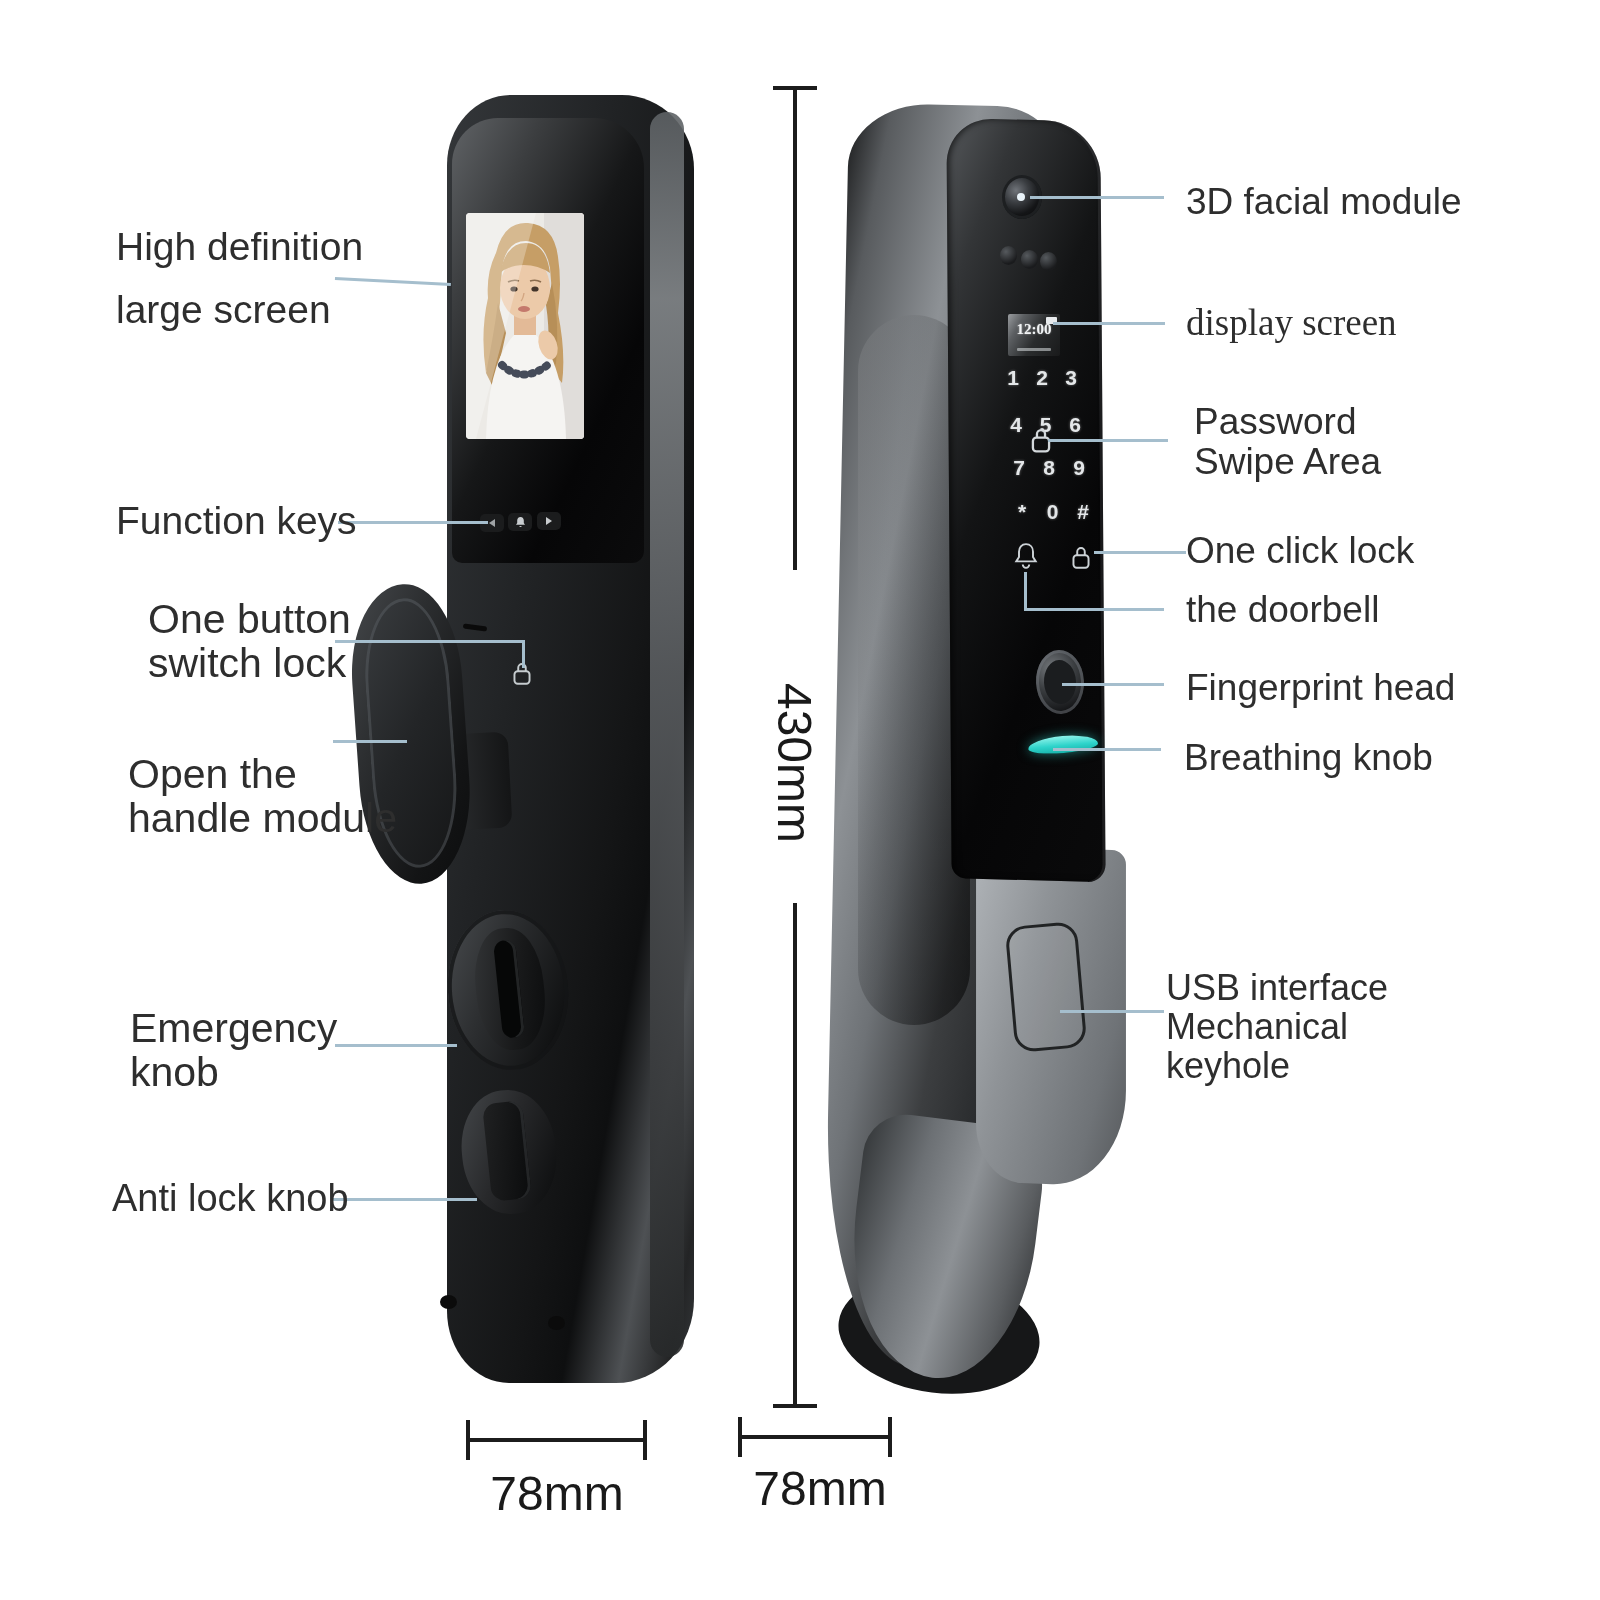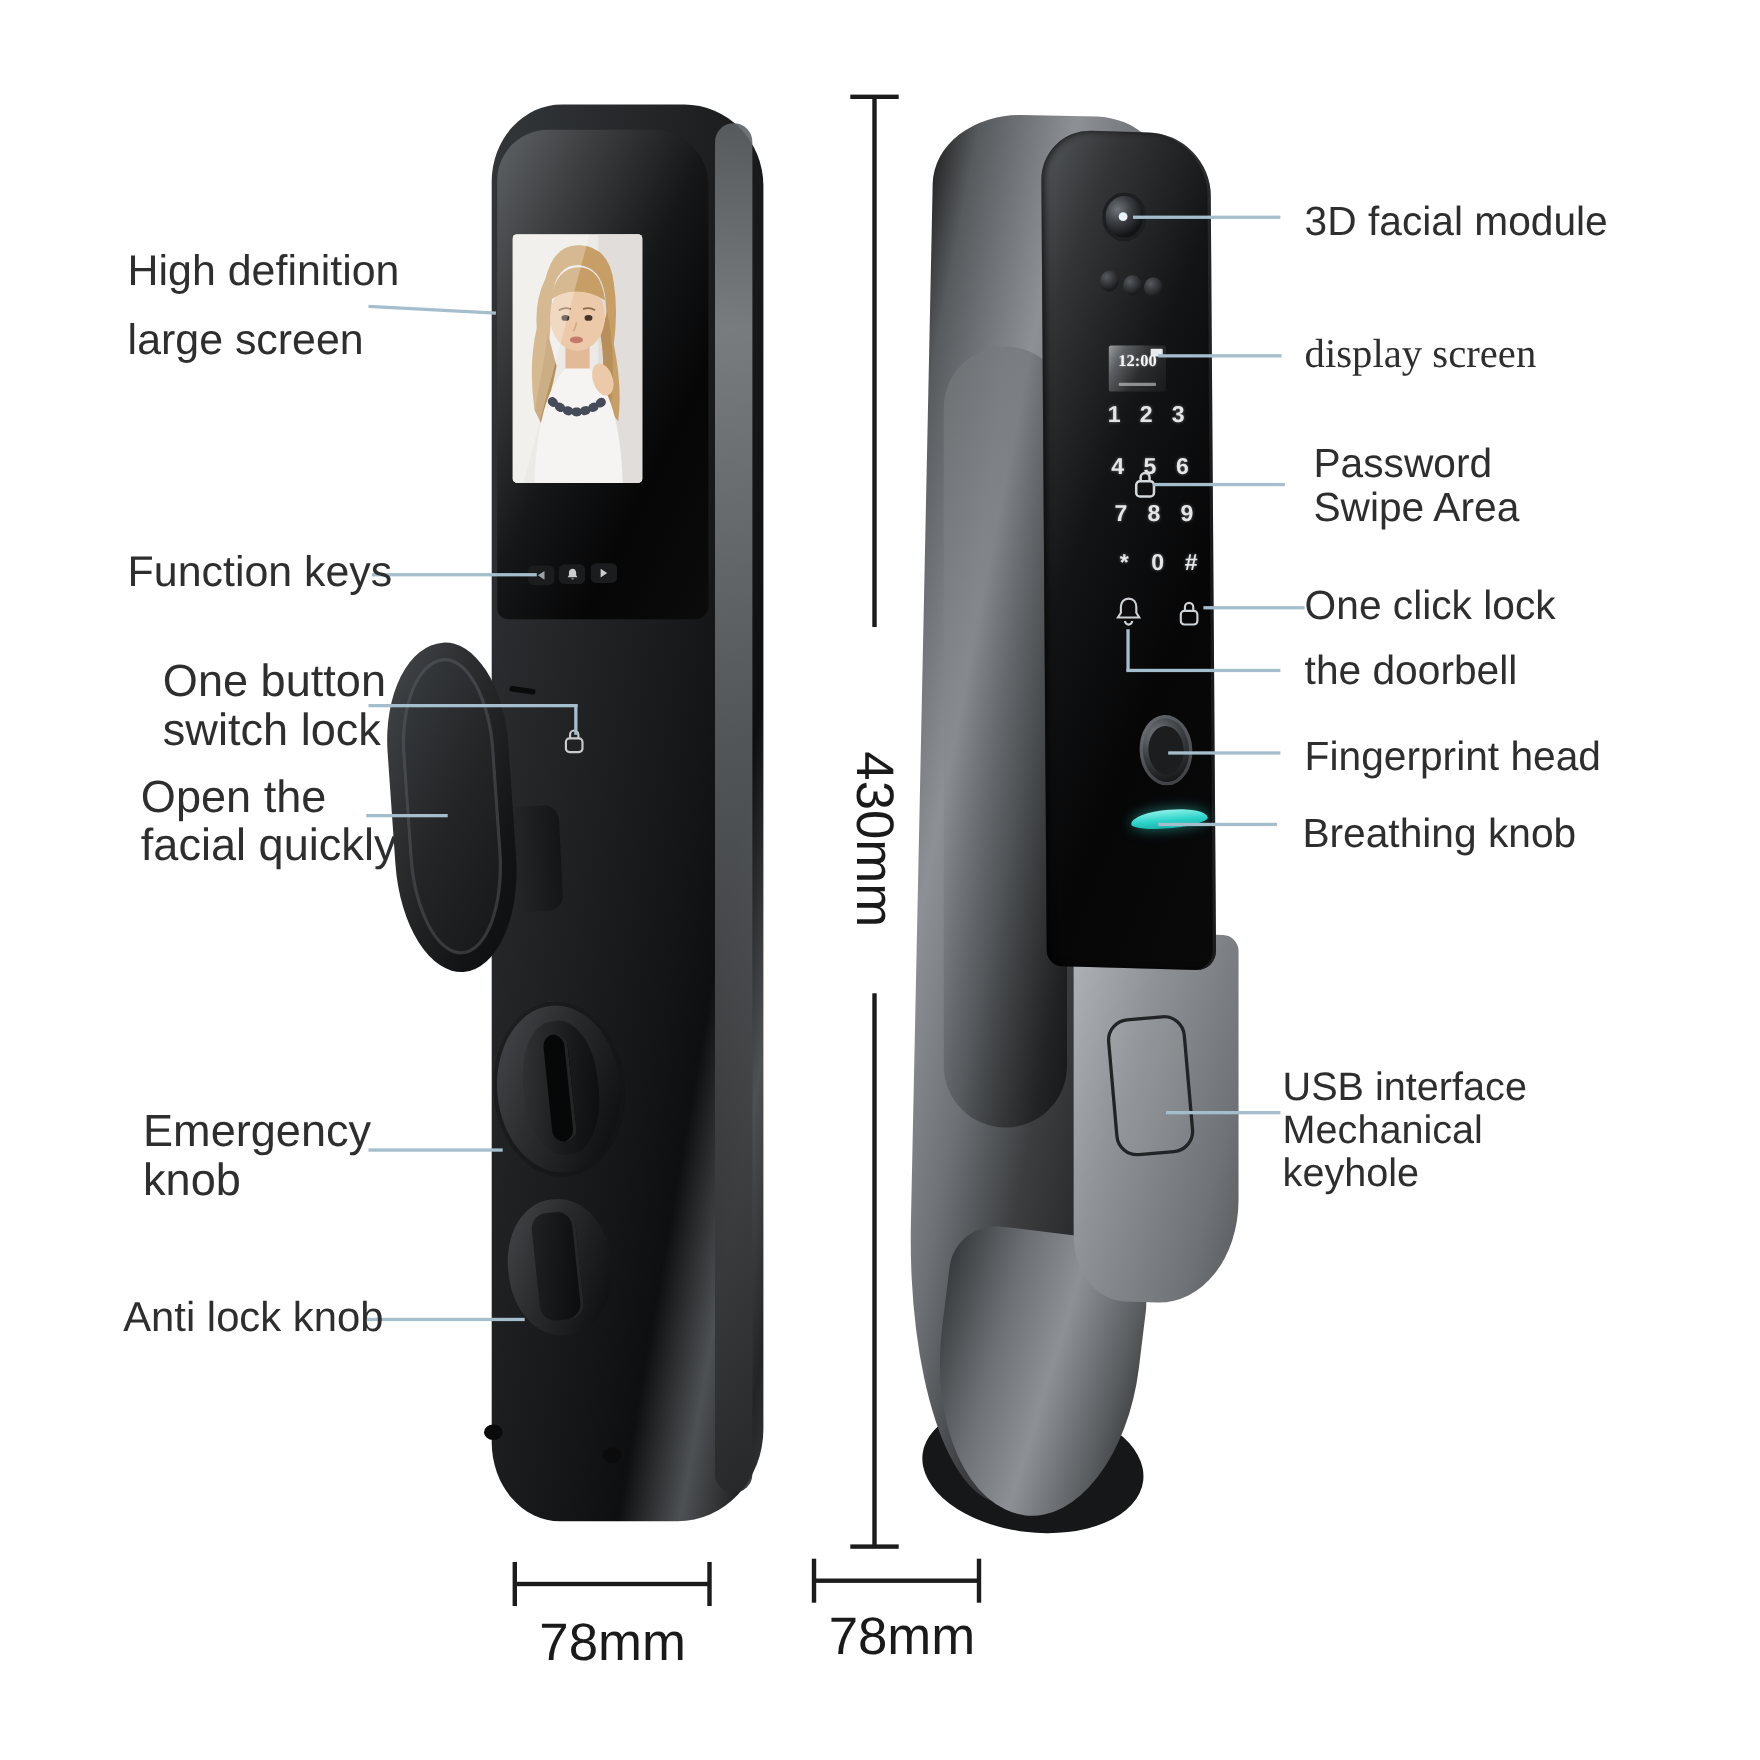--- a/index.html
+++ b/index.html
@@ -256,23 +256,23 @@
     <div>High definition</div>
     <div>large screen</div>
   </div>
   <div class="lbl" style="left:116px;top:500px;font-size:39px;line-height:1.1;">
     <div>Function keys</div>
   </div>
   <div class="lbl tight" style="left:148px;top:597px;">
     <div>One button</div>
     <div>switch lock</div>
   </div>
-  <div class="lbl tight" style="left:128px;top:702px;">
+  <div class="lbl tight" style="left:128px;top:752px;">
     <div>Open the</div>
-    <div>facial quickly</div>
+    <div>handle module</div>
   </div>
   <div class="lbl tight" style="left:130px;top:1006px;">
     <div>Emergency</div>
     <div>knob</div>
   </div>
   <div class="lbl" style="left:112px;top:1178px;font-size:38px;line-height:1.1;">
     <div>Anti lock knob</div>
   </div>
 
   <div class="lbl" style="left:1186px;top:182px;font-size:37px;line-height:1.1;">

